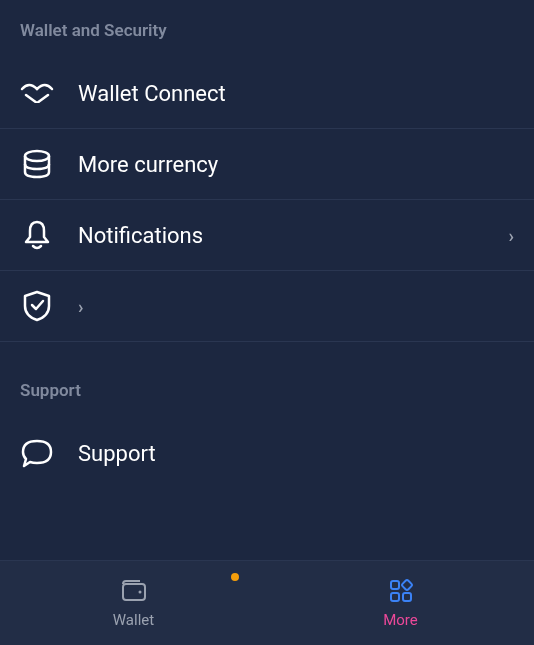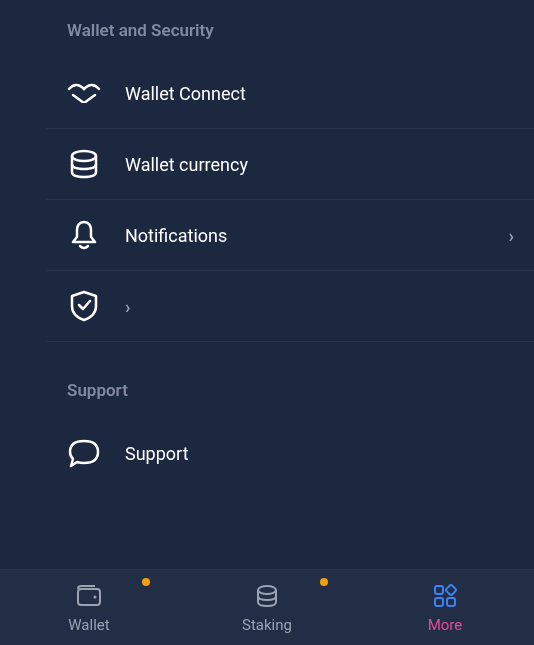--- a/index.html
+++ b/index.html
@@ -13,21 +13,20 @@
       background: #1c2740;
       font-family: -apple-system, BlinkMacSystemFont, 'Segoe UI', Roboto, sans-serif;
       color: #ffffff;
       overflow: hidden;
       position: relative;
     }
     .content {
       padding: 0;
       height: calc(100% - 85px);
       overflow-y: auto;
-      margin-left: 47px;
     }
     .section-header {
       color: #818a9e;
       font-size: 17px;
       font-weight: 600;
       padding: 20px 20px 18px;
     }
     .list-item {
       display: flex;
       align-items: center;
@@ -41,36 +40,36 @@
     .item-icon {
       width: 34px;
       height: 34px;
       display: flex;
       align-items: center;
       justify-content: center;
       margin-right: 24px;
       flex-shrink: 0;
     }
     .item-label {
-      font-size: 18px;
+      font-size: 22px;
       font-weight: 400;
       color: #ffffff;
       flex: 1;
     }
     .chevron {
       color: #9ba2b0;
       font-size: 18px;
       font-weight: 600;
     }
     .bottom-nav {
       position: absolute;
       bottom: 0;
       left: 0;
       right: 0;
-      height: 76px;
+      height: 85px;
       background: #222d46;
       display: flex;
       justify-content: space-around;
       align-items: center;
       border-top: 1px solid #2a3651;
     }
     .nav-item {
       display: flex;
       flex-direction: column;
       align-items: center;
@@ -130,21 +129,21 @@
   </div>
 
   <div class="list-item">
     <span class="item-icon">
       <svg width="30" height="30" viewBox="0 0 30 30" fill="none" stroke-width="2.5">
         <ellipse cx="15" cy="7" rx="12" ry="5"></ellipse>
         <path d="M3 7 V15 Q3 20 15 20 Q27 20 27 15 V7"></path>
         <path d="M3 15 V23 Q3 28 15 28 Q27 28 27 23 V15"></path>
       </svg>
     </span>
-    <span class="item-label">Wallet currency</span>
+    <span class="item-label">More currency</span>
   </div>
 
 
   <div class="list-item">
     <span class="item-icon">
       <svg width="30" height="32" viewBox="0 0 30 32" fill="none" stroke-width="2.5">
         <path d="M15 3 Q8 3 8 12 L8 18 L4 23 L26 23 L22 18 L22 12 Q22 3 15 3 Z" stroke-linejoin="round"></path>
         <path d="M11 27 Q15 31 19 27" stroke-linecap="round"></path>
       </svg>
     </span>
@@ -182,31 +181,20 @@
         <rect x="2" y="4" width="22" height="16" rx="3"></rect>
         <path d="M2 4 Q2 1 5 1 L19 1"></path>
         <circle cx="19" cy="12" r="1.5" fill="#9ba2b0" stroke="none"></circle>
       </svg>
     </span>
     <span class="nav-label">Wallet</span>
   </div>
 
 
 
-  <div class="nav-item">
-    <span class="notification-dot"></span>
-    <span class="nav-icon">
-      <svg width="24" height="24" viewBox="0 0 24 24" fill="none" stroke-width="2">
-        <ellipse cx="12" cy="6" rx="9" ry="4"></ellipse>
-        <path d="M3 6 V12 Q3 16 12 16 Q21 16 21 12 V6"></path>
-        <path d="M3 12 V18 Q3 22 12 22 Q21 22 21 18 V12"></path>
-      </svg>
-    </span>
-    <span class="nav-label">Staking</span>
-  </div>
 
   <div class="nav-item active">
     <span class="nav-icon">
       <svg width="26" height="26" viewBox="0 0 26 26" fill="none" stroke-width="2">
         <rect x="3" y="3" width="8" height="8" rx="2"></rect>
         <rect x="15" y="3" width="8" height="8" rx="2" transform="rotate(45 19 7)"></rect>
         <rect x="3" y="15" width="8" height="8" rx="2"></rect>
         <rect x="15" y="15" width="8" height="8" rx="2"></rect>
       </svg>
     </span>

